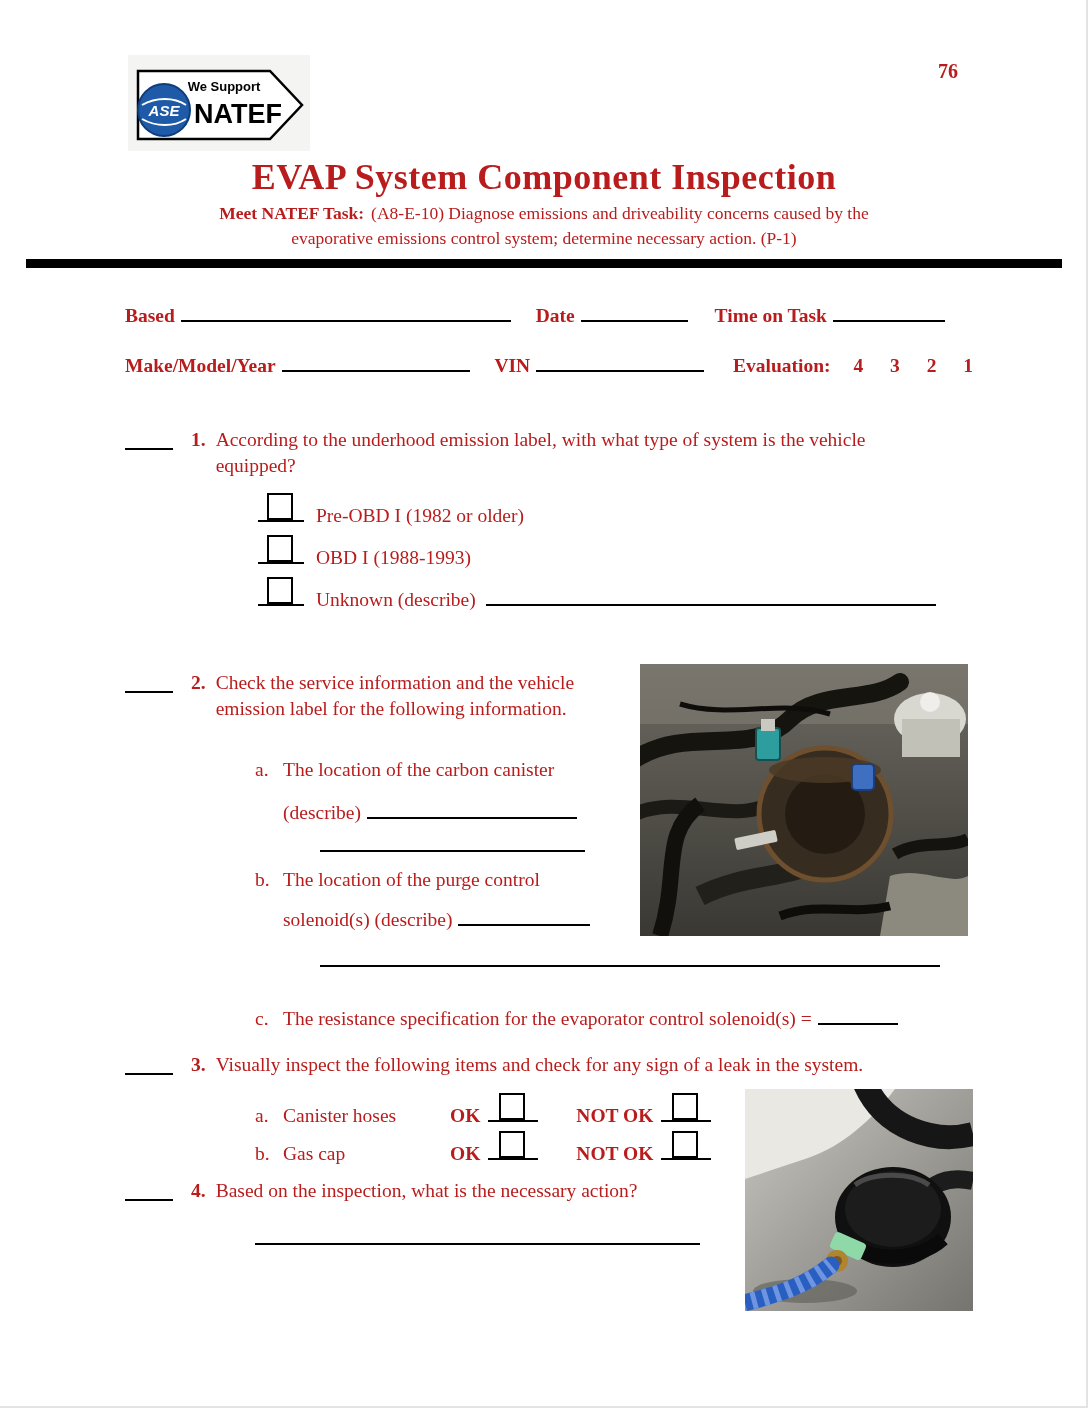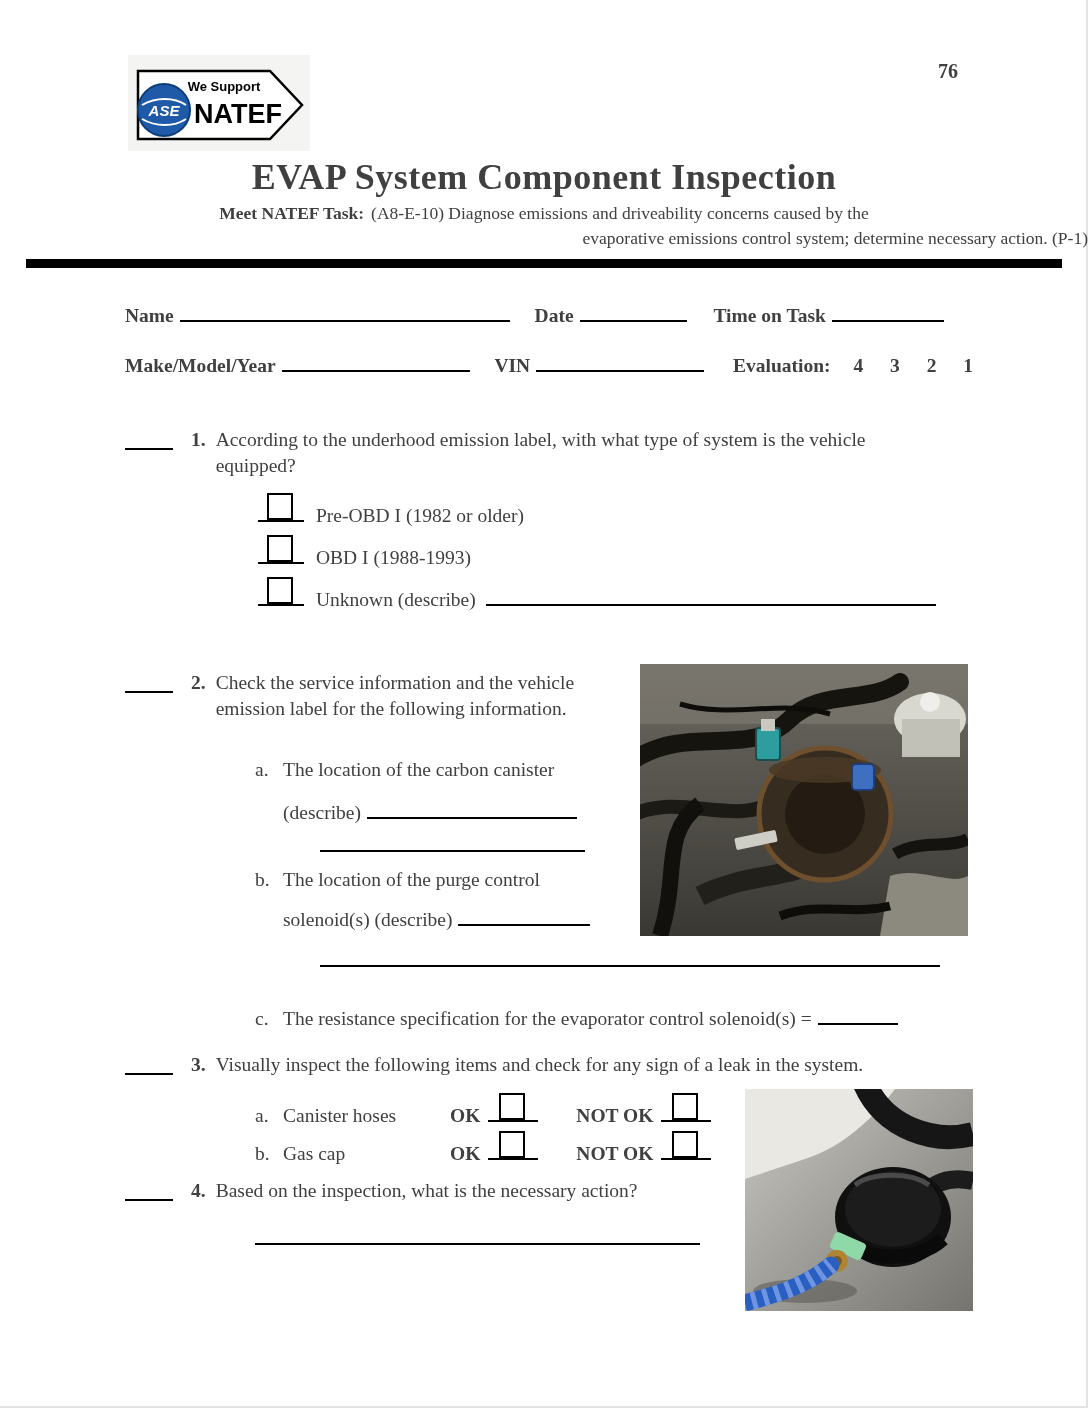--- a/index.html
+++ b/index.html
@@ -1,19 +1,19 @@
 <!DOCTYPE html>
 <html><head>
 <meta charset="utf-8">
 <style>
   * { margin:0; padding:0; box-sizing:border-box; }
   html,body { background:#ffffff; }
   #page {
     position:relative; width:1088px; height:1408px; background:#ffffff;
-    font-family:"Liberation Serif", serif; color:#404040;
+    font-family:"Liberation Serif", serif; color:#b91c1c;
     overflow:hidden;
     box-shadow: inset -2px -2px 0 #e3e3e1;
   }
   .line { position:absolute; white-space:nowrap; font-size:19.5px; line-height:1.35; }
   .bold { font-weight:bold; }
   .blank {
     display:inline-block; border-bottom:2px solid #000; margin-left:6px;
     vertical-align:baseline;
   }
   .hline { position:absolute; border-bottom:2px solid #000; height:0; }
@@ -65,28 +65,28 @@
       <path d="M14,50 C28,42 46,42 58,50" stroke="#ffffff" stroke-width="2" fill="none"></path>
       <path d="M14,64 C28,72 46,72 58,64" stroke="#ffffff" stroke-width="2" fill="none"></path>
       <text x="36" y="61" font-size="15" font-weight="bold" font-style="italic" font-family="Liberation Sans, sans-serif" text-anchor="middle" fill="#ffffff">ASE</text>
     </svg>
   </div>
 
   <div class="doc-title">EVAP System Component Inspection</div>
   <div class="doc-sub" style="top:203px;">
     <span class="bold" style="margin-right:7px">Meet NATEF Task:</span><span>(A8-E-10)  Diagnose emissions and driveability concerns caused by the</span>
   </div>
-  <div class="doc-sub" style="top:228px;text-align:right;">
+  <div class="doc-sub" style="top:228px;">
     <span>evaporative emissions control system; determine necessary action. (P-1)</span>
   </div>
 
   <div class="thick-rule"></div>
 
   <div class="line bold" style="left:125px; top:303px;">
-    <span>Name</span><span class="blank" style="width:330px"></span>
+    <span>Based</span><span class="blank" style="width:330px"></span>
     <span style="margin-left:20px">Date</span><span class="blank" style="width:107px"></span>
     <span style="margin-left:22px">Time on Task</span><span class="blank" style="width:112px"></span>
   </div>
 
   <div class="line bold" style="left:125px; top:353px;">
     <span>Make/Model/Year</span><span class="blank" style="width:188px"></span>
     <span style="margin-left:20px">VIN</span><span class="blank" style="width:168px"></span>
     <span style="margin-left:24px">Evaluation:</span>
     <span style="margin-left:18px">4</span>
     <span style="margin-left:22px">3</span>

